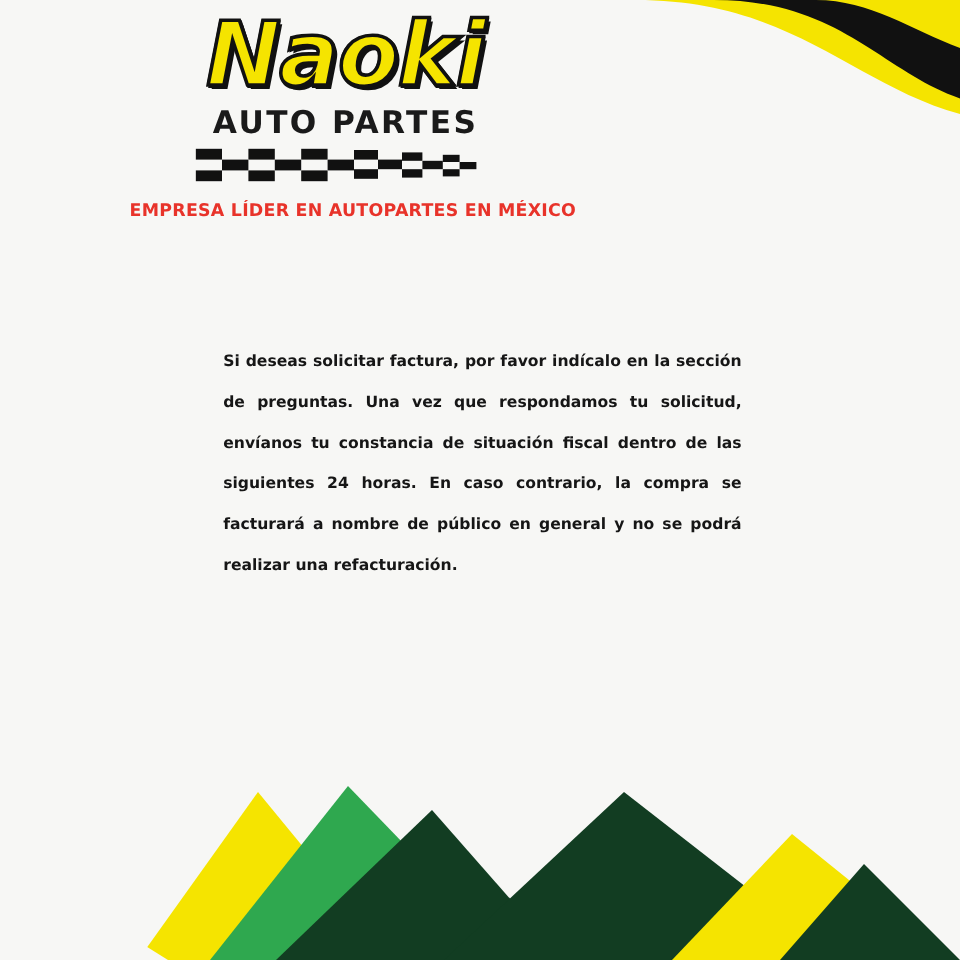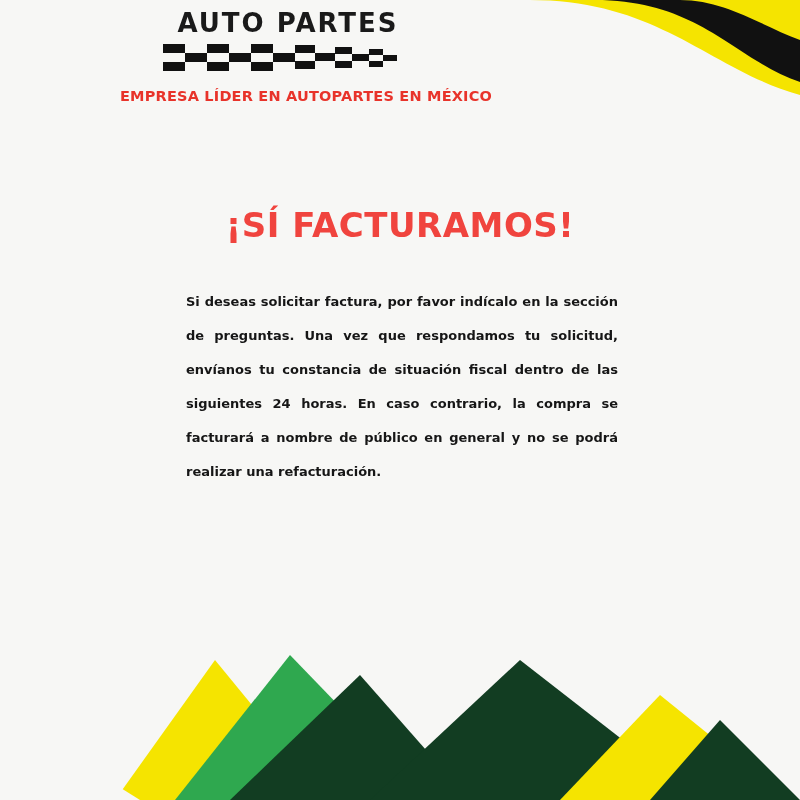--- a/index.html
+++ b/index.html
@@ -77,21 +77,21 @@
     margin: 4px auto 0 auto;
   }
   .checker-wrap svg { display: block; }
 
   .tagline {
     font-family: "DejaVu Sans", sans-serif;
     font-weight: bold;
     font-size: 14.5px;
     letter-spacing: 0.2px;
     color: #e8332a;
-    margin: 10px 0 0 12px;
+    margin: 10px 0 0 0;
     white-space: nowrap;
   }
 
   
   .headline {
     position: absolute;
     top: 205px;
     left: 0;
     width: 100%;
     text-align: center;
@@ -124,20 +124,21 @@
 
   <div class="deco deco-top">
     <svg viewBox="0 0 420 220" width="420" height="220">
       <path d="M150,0 C280,0 330,70 420,95 L420,0 Z" fill="#f5e400"></path>
       <path d="M215,0 C320,0 355,60 420,82 L420,0 Z" fill="#111111"></path>
       <path d="M300,0 C345,0 380,25 420,40 L420,0 Z" fill="#f5e400"></path>
     </svg>
   </div>
 
   <div class="logo-block">
+    <div class="brand-name">Naoki</div>
     <div class="brand-sub">AUTO PARTES</div>
 
     <div class="checker-wrap">
       <svg viewBox="0 0 250 36" width="250" height="36">
         <g>
           <rect x="0" y="2" width="22" height="9" fill="#111111"></rect>
           <rect x="44" y="2" width="22" height="9" fill="#111111"></rect>
           <rect x="88" y="2" width="22" height="9" fill="#111111"></rect>
           <rect x="132" y="3" width="20" height="8" fill="#111111"></rect>
           <rect x="172" y="5" width="17" height="7" fill="#111111"></rect>
@@ -156,21 +157,20 @@
           <rect x="132" y="19" width="20" height="8" fill="#111111"></rect>
           <rect x="172" y="19" width="17" height="7" fill="#111111"></rect>
           <rect x="206" y="19" width="14" height="6" fill="#111111"></rect>
         </g>
       </svg>
     </div>
 
     <div class="tagline">EMPRESA LÍDER  EN AUTOPARTES EN MÉXICO</div>
   </div>
 
-  <h1 class="headline">¡SÍ FACTURAMOS!</h1>
 
   <p class="body-copy">Si deseas solicitar factura, por favor indícalo en la sección de preguntas. Una vez que respondamos tu solicitud, envíanos tu constancia de situación fiscal dentro de las siguientes 24 horas. En caso contrario, la compra se facturará a nombre de público en general y no se podrá realizar una refacturación.</p>
 
   <div class="deco deco-bottom">
     <svg viewBox="0 0 800 200" width="800" height="200">
       <path d="M115,200 L215,60 L330,200 Z" fill="#f5e400"></path>
       <path d="M175,200 L290,55 L430,200 Z" fill="#2fa84f"></path>
       <path d="M230,200 L360,75 L470,200 Z" fill="#123d22"></path>
       <path d="M370,200 L520,60 L700,200 Z" fill="#123d22"></path>
       <path d="M560,200 L660,95 L790,200 Z" fill="#f5e400"></path>

